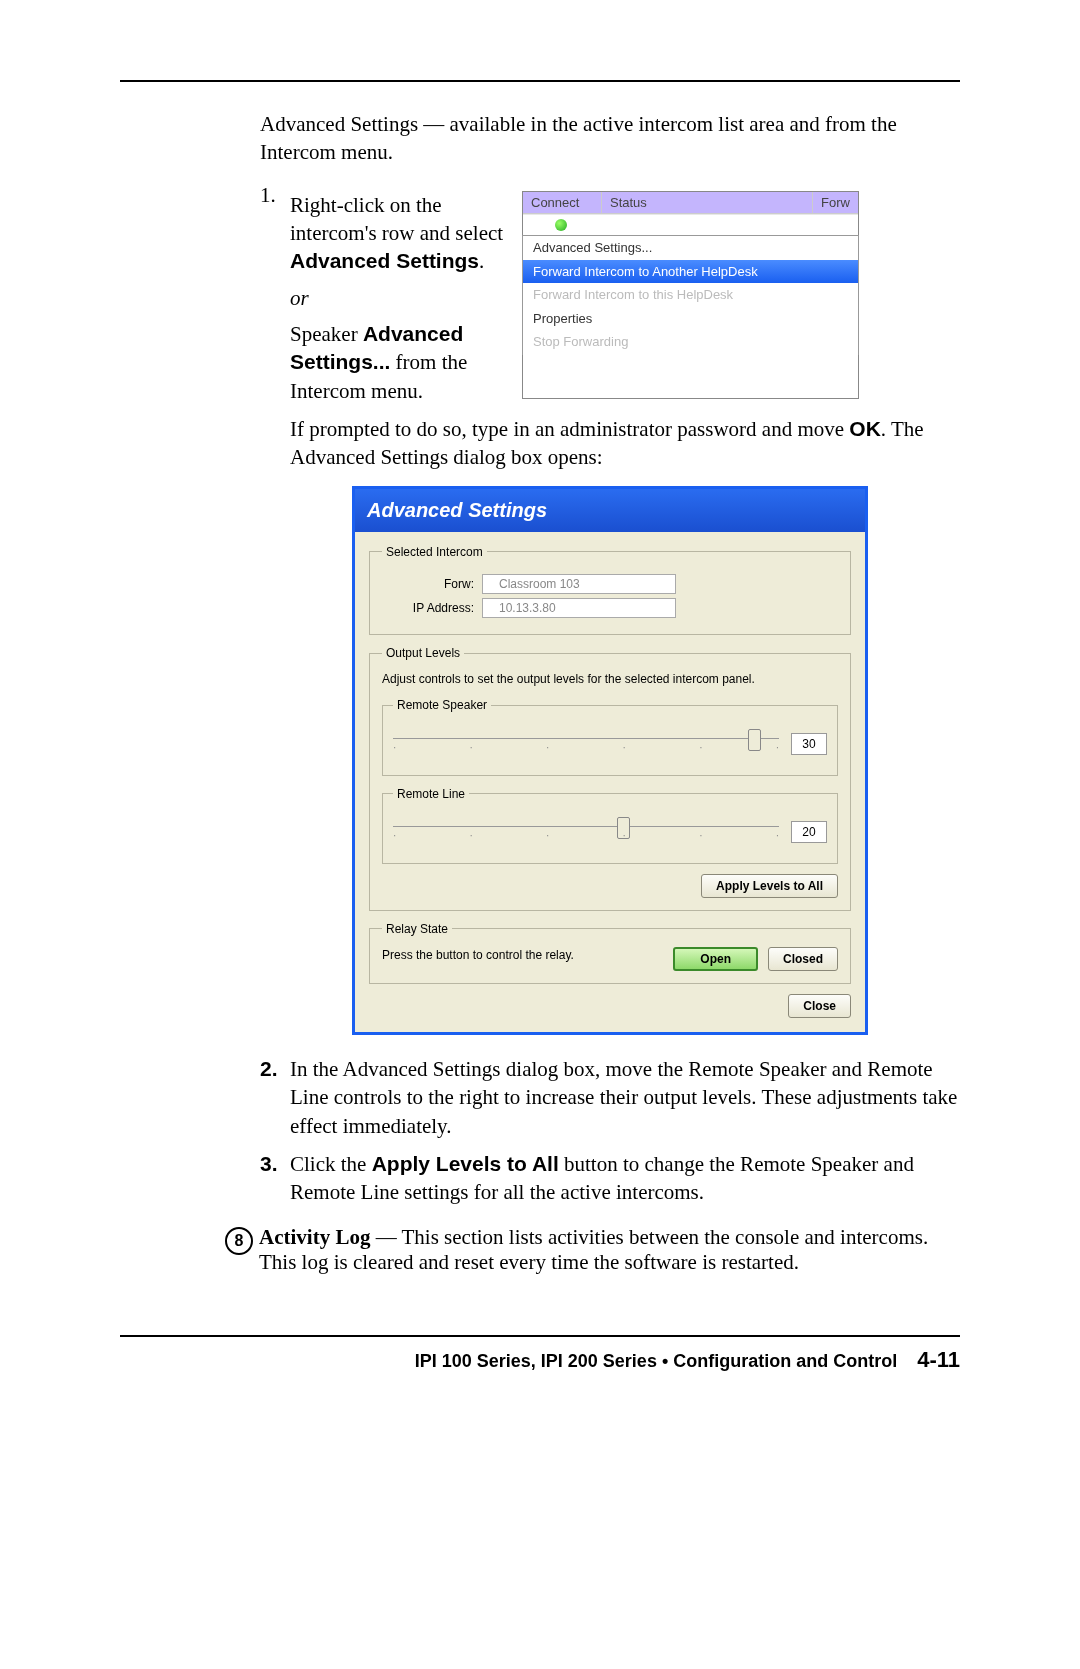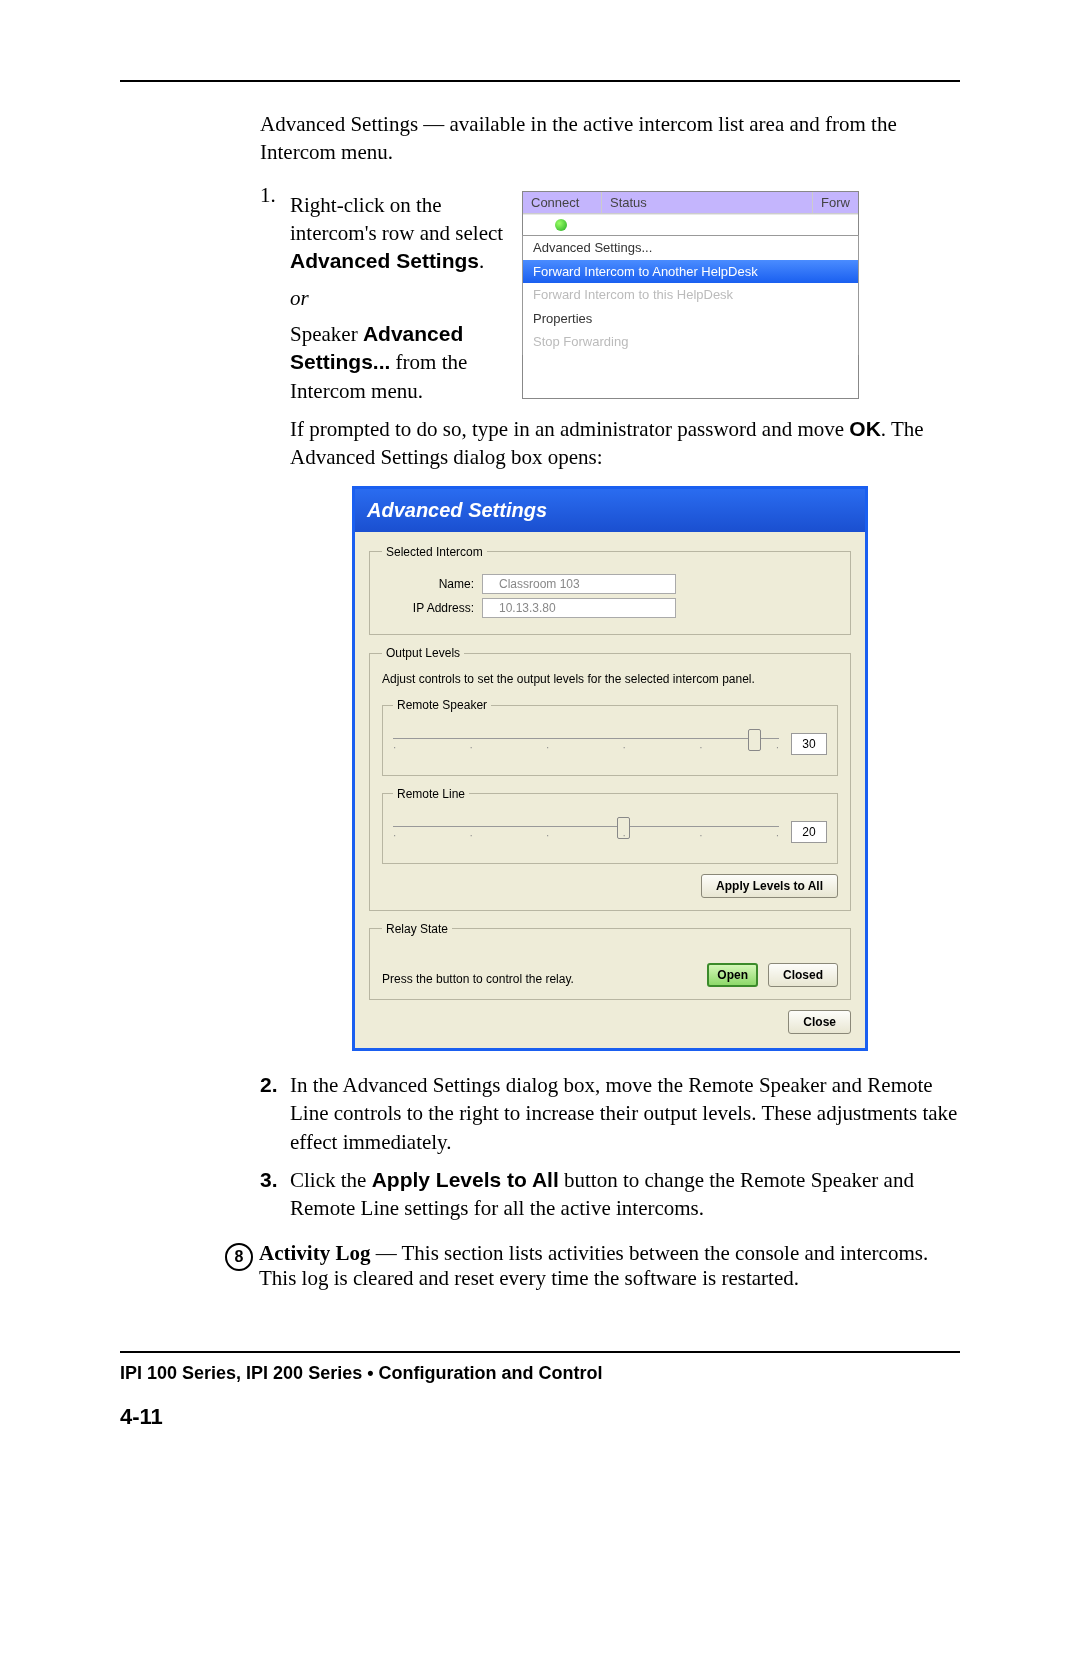--- a/index.html
+++ b/index.html
@@ -189,26 +189,25 @@
     padding: 4px 14px;
     background: linear-gradient(#fdfdfa, #e8e6d2);
     border: 1px solid #8a8878;
     border-radius: 3px;
     color: #000;
     cursor: pointer;
   }
   .win-btn.green {
     background: linear-gradient(#d4f7b8, #8ed96a);
     border: 2px solid #3b8a2a;
-    padding: 3px 8px;
-    margin-top: 16px;
+    padding: 3px 25px;
   }
   .relay-row {
     display: flex;
-    align-items: flex-end;
+    align-items: flex-start;
     justify-content: space-between;
     gap: 10px;
   }
   .relay-text { font-size: 12px; flex: 1; }
 
   .circ-num {
     display: inline-flex;
     width: 24px; height: 24px;
     border: 2px solid #000;
     border-radius: 50%;
@@ -225,21 +224,20 @@
 
   .footer {
     margin-top: 60px;
     border-top: 2px solid #000;
     padding-top: 10px;
     display: flex;
     justify-content: flex-end;
     align-items: baseline;
     gap: 20px;
     font-family: Arial, Helvetica, sans-serif;
-    flex-direction: column;
   }
   .footer-title { font-weight: bold; font-size: 18px; }
   .footer-page { font-weight: bold; font-size: 22px; }
 </style>
 </head>
 <body>
 
 <div class="page">
   <div class="rule"></div>
 
@@ -280,21 +278,21 @@
       <span>If prompted to do so, type in an administrator password and move </span><span class="boldsans">OK</span><span>.  The Advanced Settings dialog box opens:</span>
     </div>
 
     <div class="dialog">
       <div class="dialog-title">Advanced Settings</div>
       <div class="dialog-body">
 
         <fieldset>
           <legend>Selected Intercom</legend>
           <div class="form-row">
-            <div class="form-label">Name:</div>
+            <div class="form-label">Forw:</div>
             <input class="form-input" readonly="" value="Classroom 103" style="">
           </div>
           <div class="form-row">
             <div class="form-label">IP Address:</div>
             <input class="form-input" readonly="" value="10.13.3.80" style="">
           </div>
         </fieldset>
 
         <fieldset>
           <legend>Output Levels</legend>

